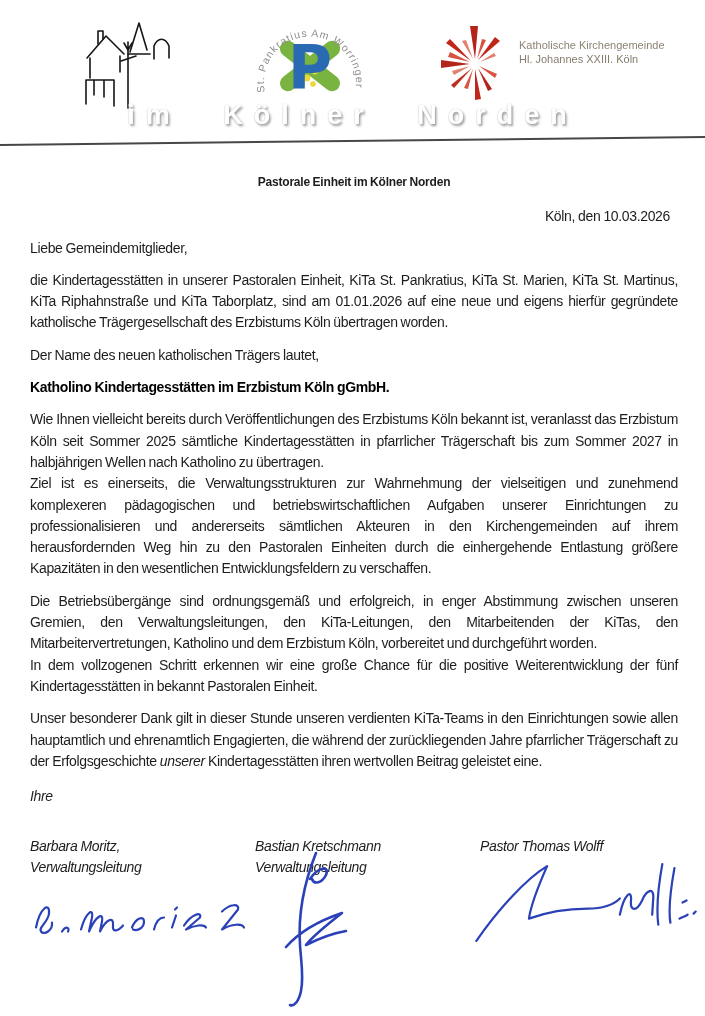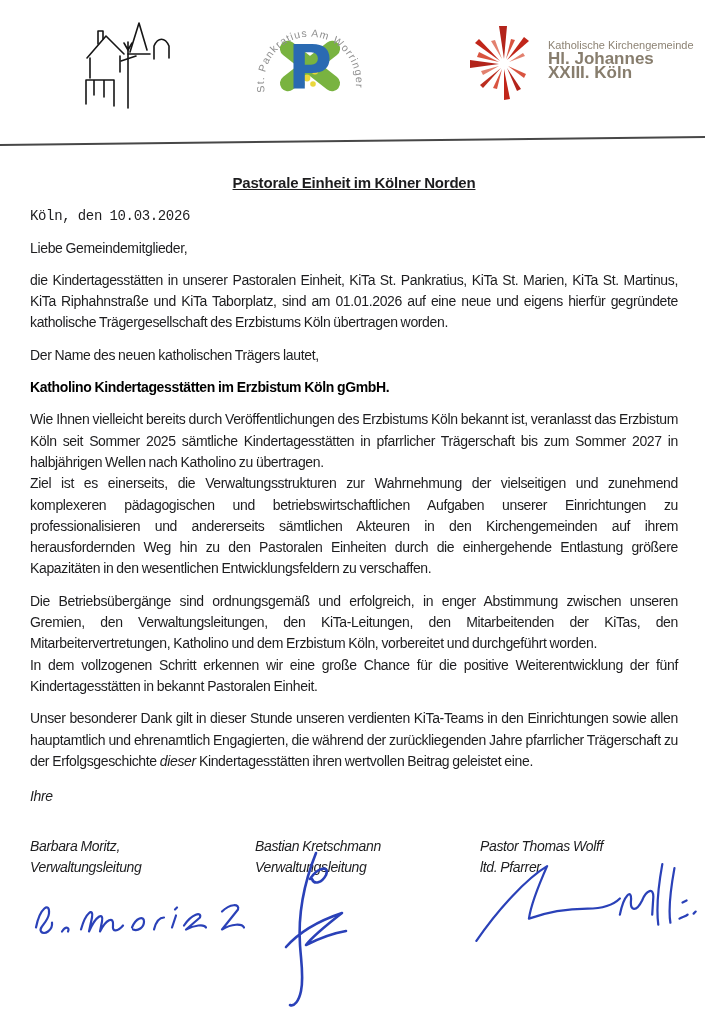--- a/index.html
+++ b/index.html
@@ -7,45 +7,45 @@
     position:relative;width:705px;height:1016px;background:#ffffff;overflow:hidden;
     font-family:"Liberation Sans",sans-serif;color:#1d1d1f;margin:0 auto;
   }
   
   .logo-left{position:absolute;left:84px;top:16px;width:135px;height:95px;}
   .church-names{
     position:absolute;left:133px;top:55px;width:80px;
     font-size:8px;font-weight:bold;line-height:9.5px;color:#151515;letter-spacing:0;
   }
   .logo-center{position:absolute;left:250px;top:4px;width:120px;height:110px;}
-  .logo-right{position:absolute;left:454px;top:18px;width:230px;height:86px;}
+  .logo-right{position:absolute;left:425px;top:18px;width:230px;height:86px;}
   .logo-right .burst{position:absolute;left:0;top:0;width:92px;height:86px;}
   .logo-right .rtext{
     position:absolute;left:94px;top:20px;width:150px;color:#8d8374;
     font-size:11px;line-height:14px;
   }
-  .logo-right .rtext .l2{font-weight:bold;font-size:17px;color:#877d6d;}
+  .logo-right .rtext .l2{font-weight:normal;font-size:11px;color:#877d6d;}
   .watermark{
     position:absolute;left:0;top:100px;width:705px;text-align:center;
     font-size:27px;font-weight:bold;color:#ffffff;
     letter-spacing:11px;word-spacing:24px;white-space:nowrap;
     text-shadow:1.5px 2px 2.5px #9a9a9a, -0.5px -0.5px 1px #e2e2e2, 0 0 1px #c8c8c8;
   }
   .rule{
     position:absolute;left:-5px;top:140px;width:715px;height:2px;background:#474747;
     transform:rotate(-0.65deg);
   }
   
   .letter{
     position:absolute;left:30px;top:172px;width:648px;
     font-size:14px;line-height:21.3px;letter-spacing:-0.35px;word-spacing:-0.5px;
     text-align:left;
   }
-  .title{font-weight:bold;text-align:center;font-size:15px;margin:0 0 13px 0;letter-spacing:-0.2px;text-decoration:underline;}
-  .dateline{margin:0 0 10px 0;font-family:Liberation Mono, monospace;}
+  .title{font-weight:bold;text-align:center;font-size:12px;margin:0 0 13px 0;letter-spacing:-0.2px;}
+  .dateline{text-align:right;margin:0 8px 10px 0;}
   .salutation{margin:0 0 11px 0;}
   .para{text-align:justify;margin:0 0 11px 0;}
   .bold{font-weight:bold;color:#000000;}
   .closing{font-style:italic;margin:14px 0 0 0;}
   .em{font-style:italic;}
   
   .sig-names{position:relative;height:70px;margin-top:29px;font-style:italic;}
   .sig-block{position:absolute;top:0;width:210px;line-height:21px;font-size:14px;}
   .sig-block.s1{left:0;}
   .sig-block.s2{left:225px;}
@@ -116,20 +116,21 @@
         <polygon points="47,50 29,70 26,67" fill="#bb2d1f"></polygon>
         <polygon points="45,48 29,57 27,53" fill="#e2806e"></polygon>
       </g>
     </svg>
     <div class="rtext">
       <div class="l1">Katholische Kirchengemeinde</div>
       <div class="l2">Hl. Johannes XXIII. Köln</div>
     </div>
   </div>
 
+  <div class="watermark">im Kölner Norden</div>
 
   <div class="rule"></div>
 
   <div class="letter">
     <div class="title">Pastorale Einheit im Kölner Norden</div>
     <div class="dateline">Köln, den 10.03.2026</div>
     <div class="salutation">Liebe Gemeindemitglieder,</div>
 
     <p class="para">die Kindertagesstätten in unserer Pastoralen Einheit, KiTa St. Pankratius, KiTa St. Marien, KiTa St. Martinus, KiTa Riphahnstraße und KiTa Taborplatz, sind am 01.01.2026 auf eine neue und eigens hierfür gegründete katholische Trägergesellschaft des Erzbistums Köln übertragen worden.</p>
 
@@ -137,36 +138,35 @@
 
     <p class="para bold">Katholino Kindertagesstätten im Erzbistum Köln gGmbH.</p>
 
     <p class="para"><span>Wie Ihnen vielleicht bereits durch Veröffentlichungen des Erzbistums Köln bekannt ist, veranlasst das Erzbistum Köln seit Sommer 2025 sämtliche Kindertagesstätten in pfarrlicher Trägerschaft bis zum Sommer 2027 in halbjährigen Wellen nach Katholino zu übertragen.</span><br>
       <span>Ziel ist es einerseits, die Verwaltungsstrukturen zur Wahrnehmung der vielseitigen und zunehmend komplexeren pädagogischen und betriebswirtschaftlichen Aufgaben unserer Einrichtungen zu professionalisieren und andererseits sämtlichen Akteuren in den Kirchengemeinden auf ihrem herausfordernden Weg hin zu den Pastoralen Einheiten durch die einhergehende Entlastung größere Kapazitäten in den wesentlichen Entwicklungsfeldern zu verschaffen.</span></p>
 
     <p class="para"><span>Die Betriebsübergänge sind ordnungsgemäß und erfolgreich, in enger Abstimmung zwischen unseren Gremien, den Verwaltungsleitungen, den KiTa-Leitungen, den Mitarbeitenden der KiTas, den Mitarbeitervertretungen, Katholino und dem Erzbistum Köln, vorbereitet und durchgeführt worden.</span><br>
       <span>In dem vollzogenen Schritt erkennen wir eine große Chance für die positive Weiterentwicklung der fünf Kindertagesstätten in bekannt Pastoralen Einheit.</span></p>
 
 
-    <p class="para"><span>Unser besonderer Dank gilt in dieser Stunde unseren verdienten KiTa-Teams in den Einrichtungen sowie allen hauptamtlich und ehrenamtlich Engagierten, die während der zurückliegenden Jahre pfarrlicher Trägerschaft zu der Erfolgsgeschichte </span><span class="em">dieser</span><span> Kindertagesstätten ihren wertvollen Beitrag geleistet eine.</span></p>
+    <p class="para"><span>Unser besonderer Dank gilt in dieser Stunde unseren verdienten KiTa-Teams in den Einrichtungen sowie allen hauptamtlich und ehrenamtlich Engagierten, die während der zurückliegenden Jahre pfarrlicher Trägerschaft zu der Erfolgsgeschichte </span><span class="em">unserer</span><span> Kindertagesstätten ihren wertvollen Beitrag geleistet eine.</span></p>
 
     <div class="closing">Ihre</div>
 
     <div class="sig-names">
       <div class="sig-block s1">
         <div>Barbara Moritz,</div>
         <div>Verwaltungsleitung</div>
       </div>
       <div class="sig-block s2">
         <div>Bastian Kretschmann</div>
         <div>Verwaltungsleitung</div>
       </div>
       <div class="sig-block s3">
         <div>Pastor Thomas Wolff</div>
-        <div>ltd. Pfarrer</div>
       </div>
     </div>
   </div>
 
   <svg class="sig-ink ink-moritz" width="270" height="58" viewBox="0 0 270 55">
     <path d="M10 38 C14 18 24 12 23 24 C22 33 12 38 15 42 C18 46 27 41 26 33 M36 42 C40 36 44 38 42 42
              M55 40 C60 22 68 18 66 28 L63 42 C70 26 78 22 76 32 L74 42 C80 30 88 26 87 36 C86 43 92 42 97 36
              M106 38 C110 28 118 26 118 32 C118 38 112 42 107 40 M128 40 C130 32 134 28 138 28
              M146 38 L150 26 M149 20 L151 18
              M158 36 C166 24 176 22 174 28 L160 40 C168 36 178 34 180 38

